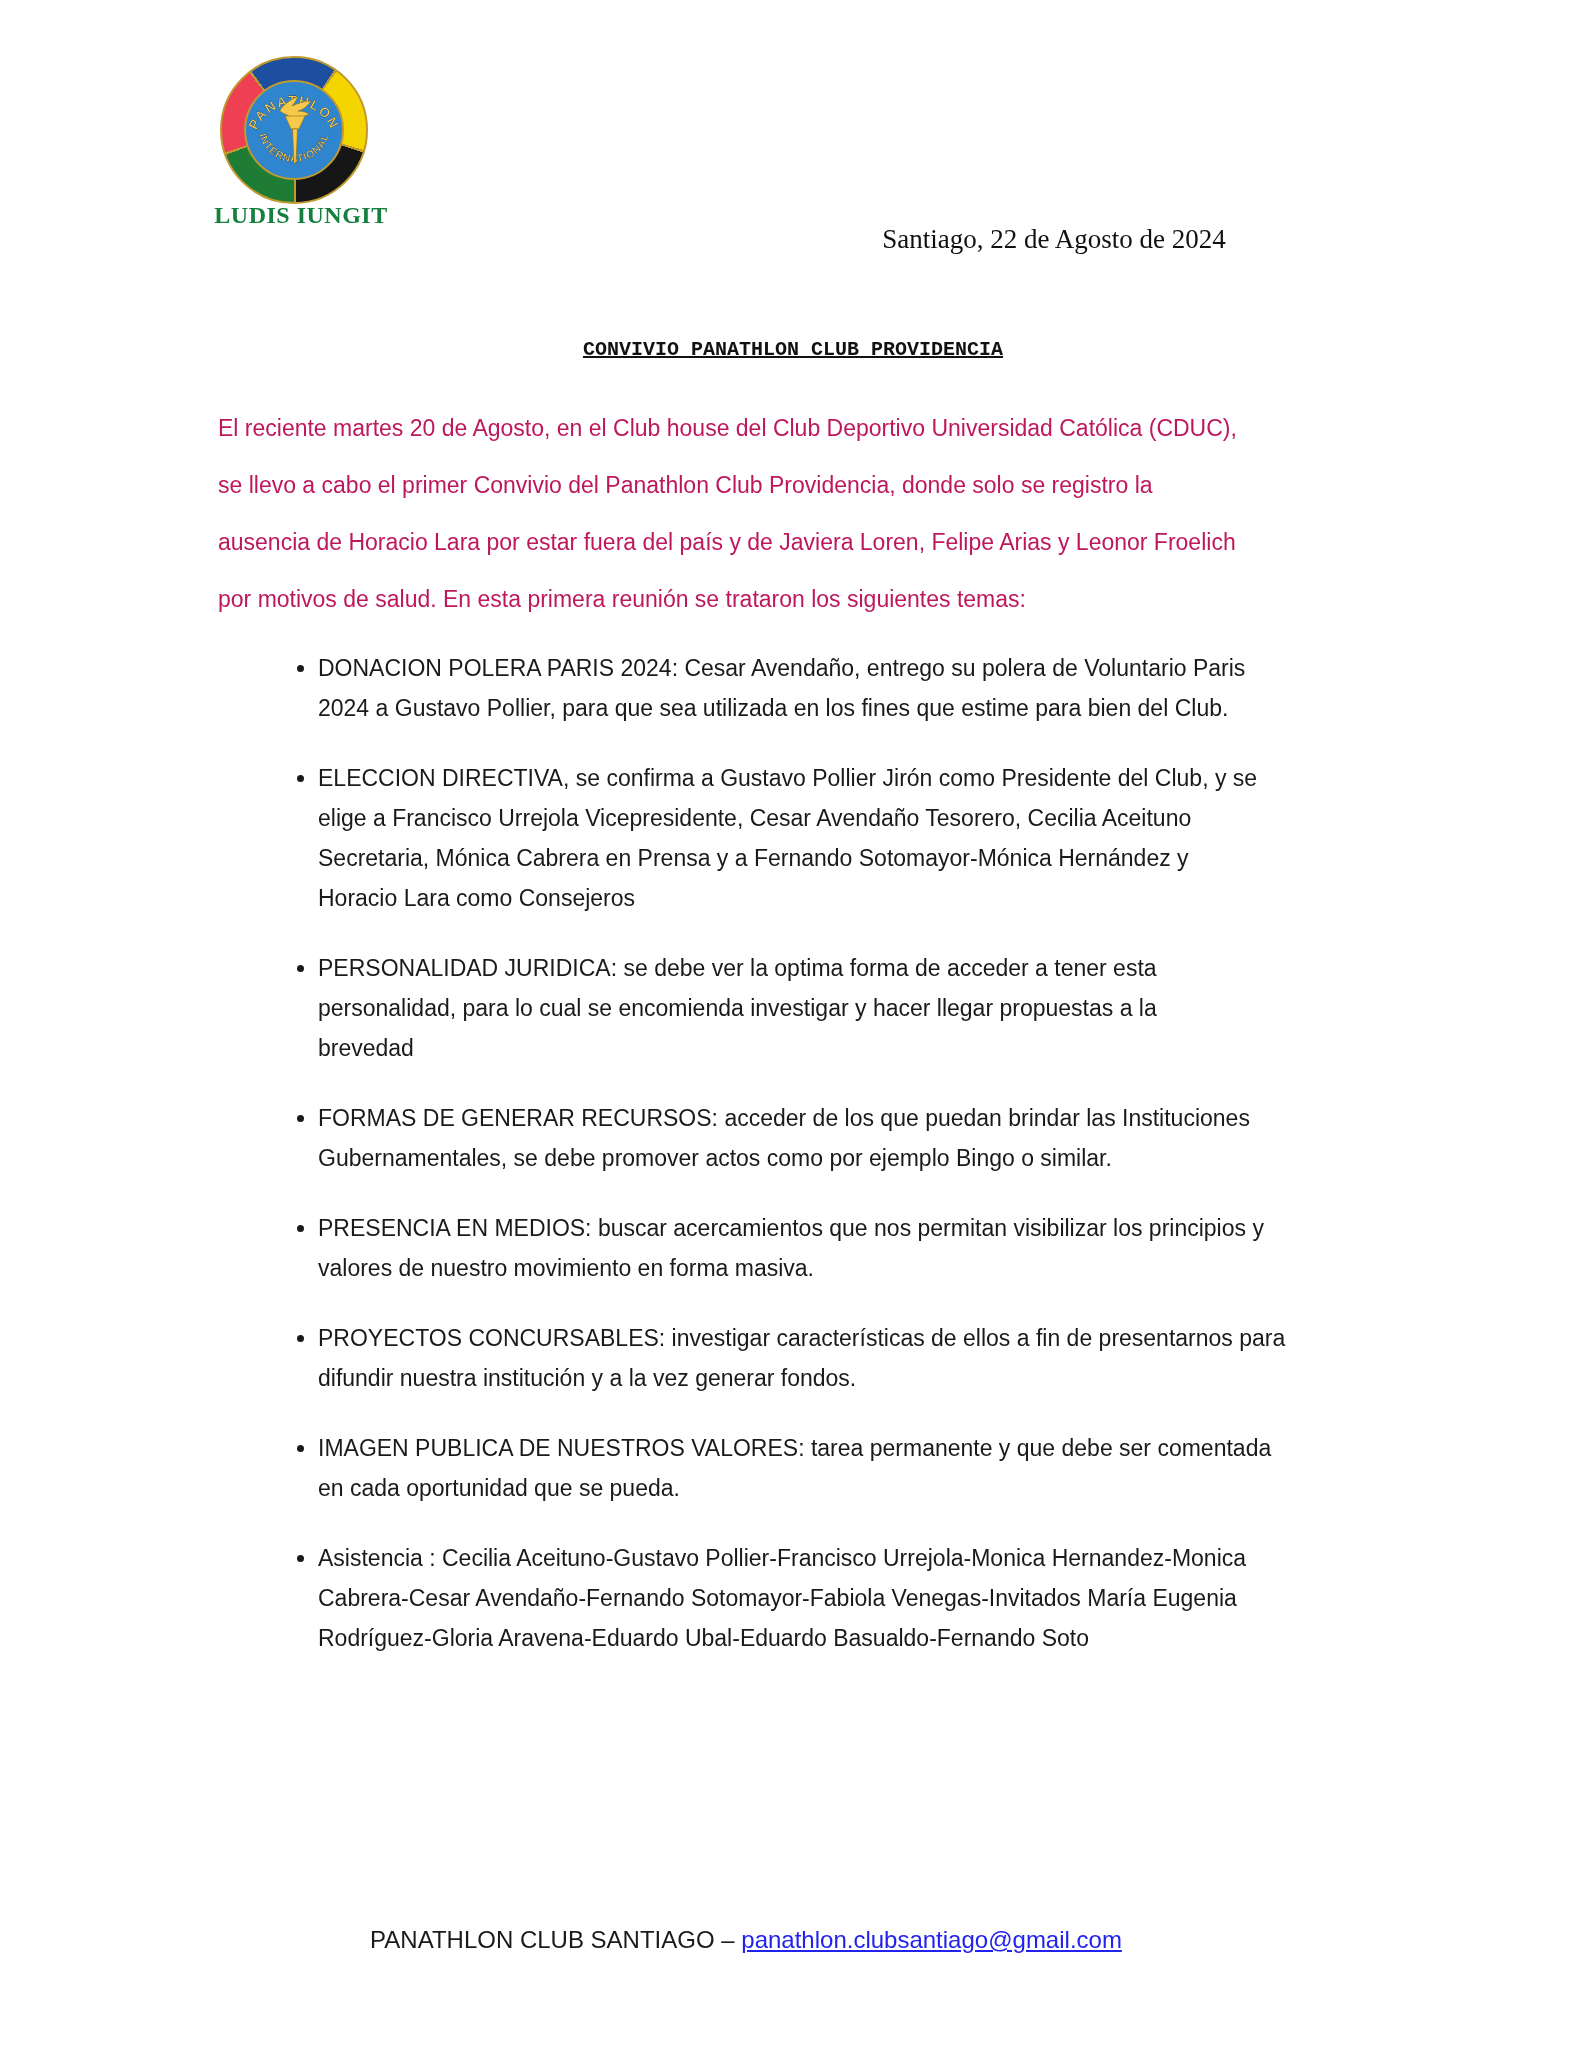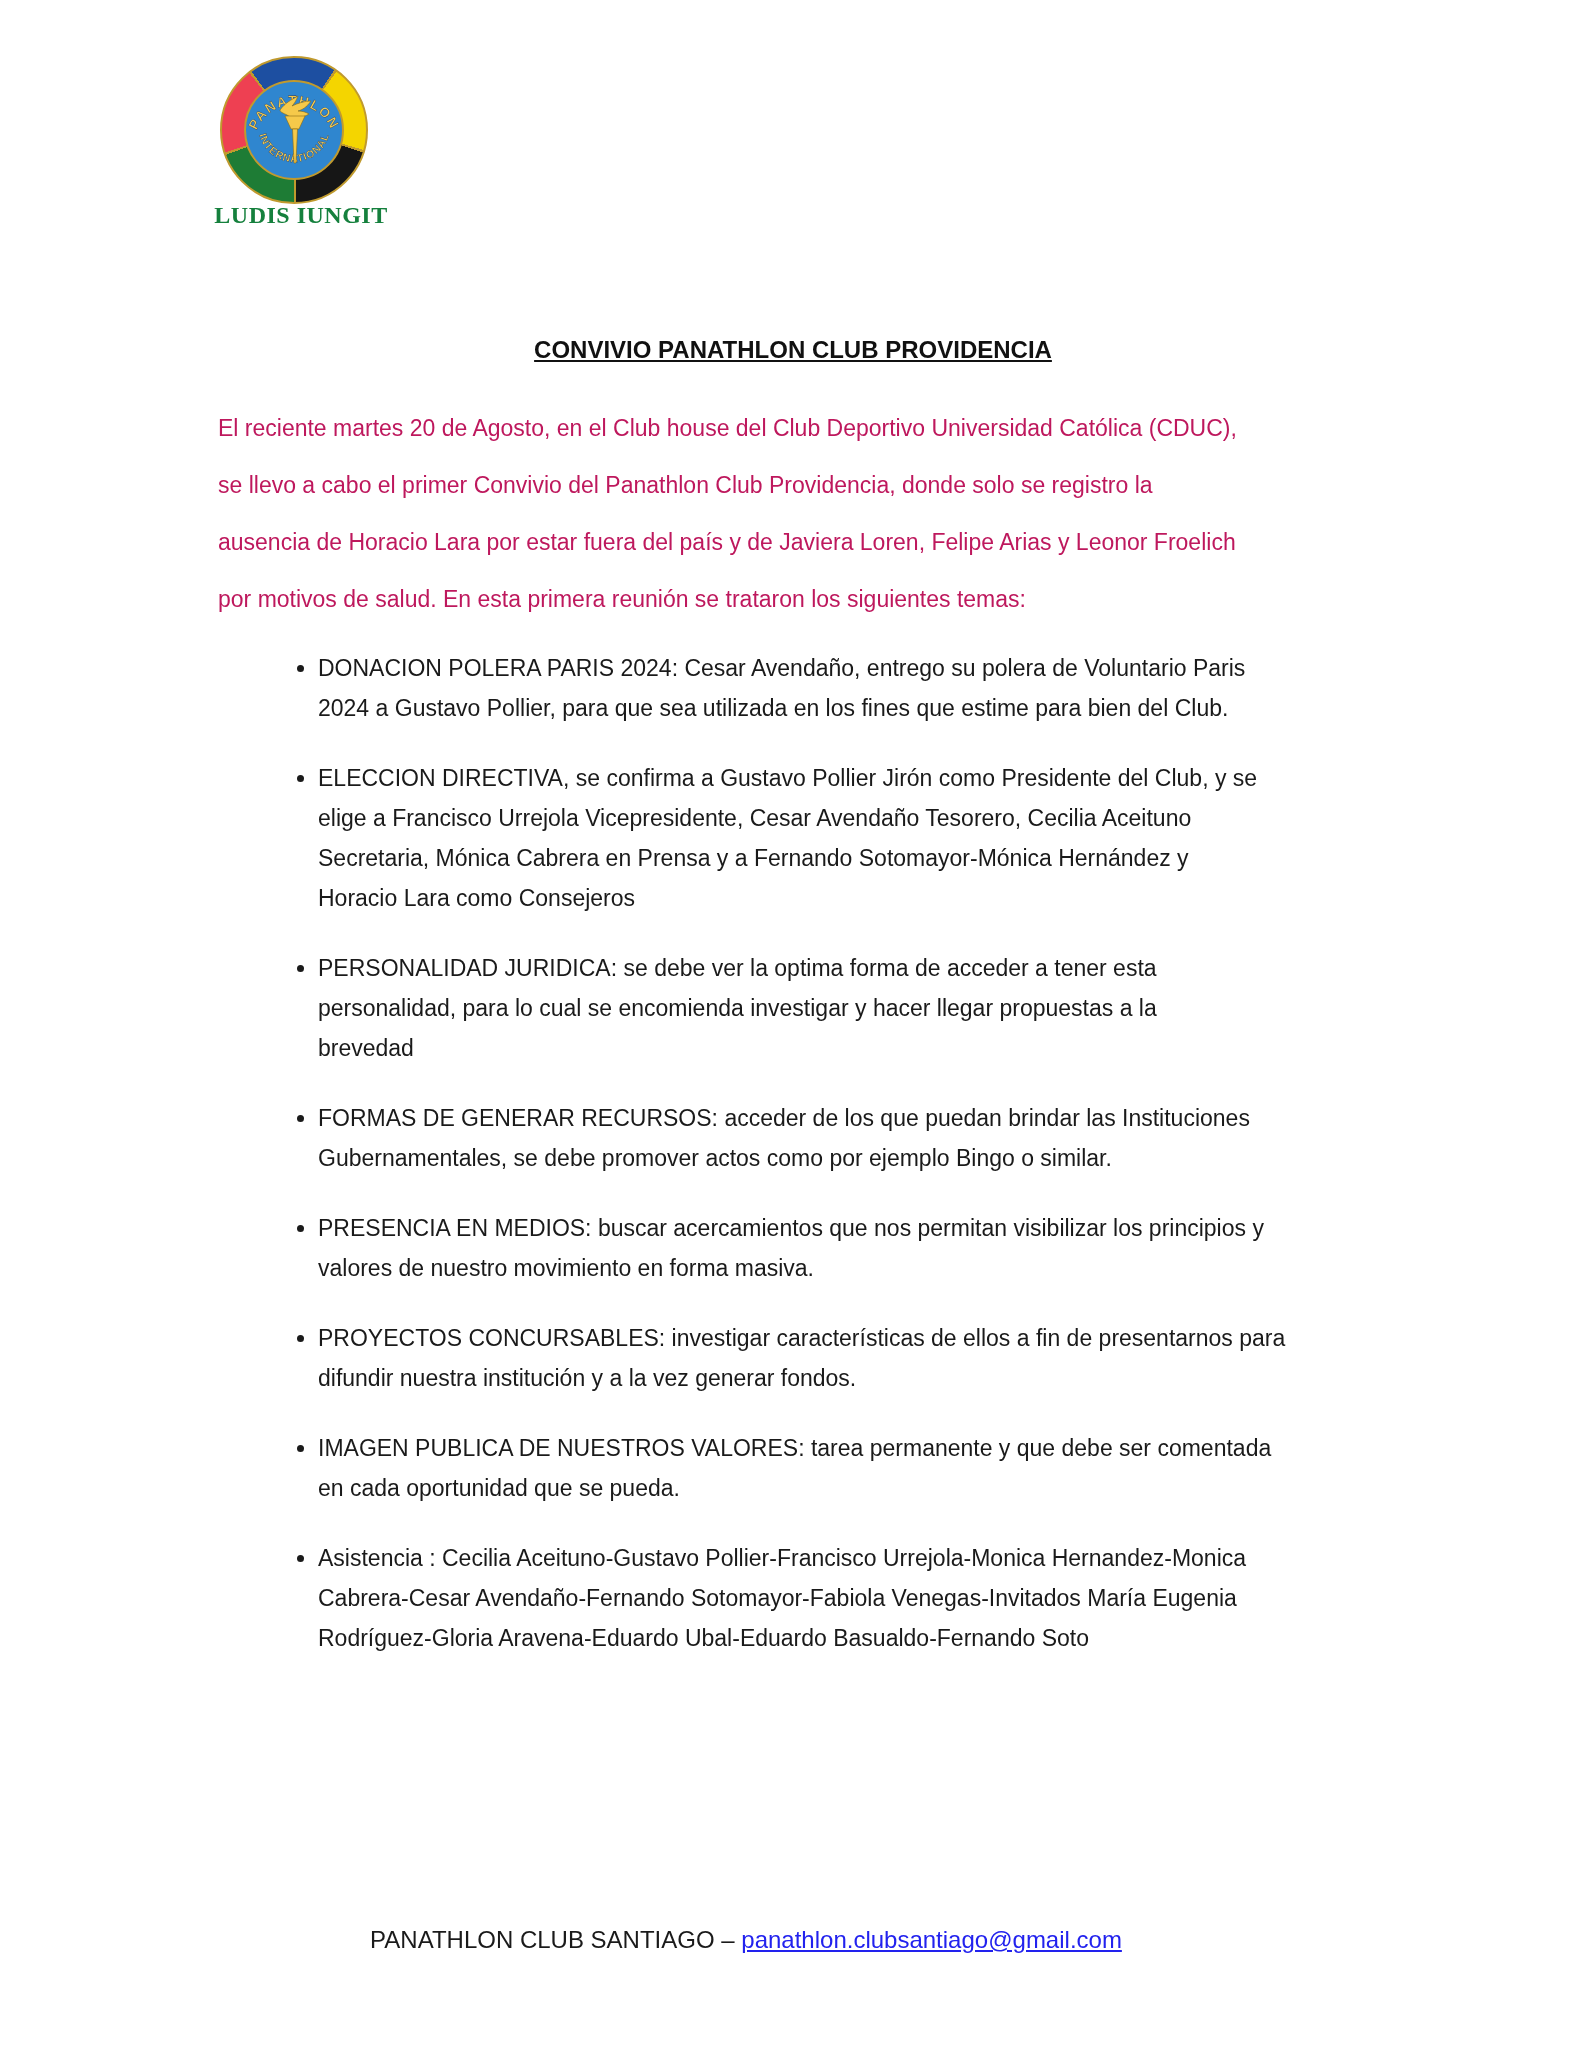--- a/index.html
+++ b/index.html
@@ -55,22 +55,22 @@
     position:absolute;left:834px;top:224px;width:440px;
     text-align:center;
     font-family:"Liberation Serif",serif;font-size:27px;color:#111;
     white-space:pre;
   }
 
   
   .content{position:absolute;left:218px;top:330px;width:1150px;}
   .title{
     margin:0 0 30px 0;text-align:center;
-    font-size:24px;font-weight:bold;text-decoration:underline;
-    line-height:40px;color:#111;
+    font-size:20px;font-weight:bold;text-decoration:underline;
+    line-height:40px;color:#111;font-family:Liberation Mono, monospace;
   }
   .intro{
     margin:0 0 20px 0;font-size:23px;line-height:57px;
     white-space:pre;color:#be185d;
   }
   .topics{margin:0;padding:0 0 0 92px;list-style:disc;}
   .topics li{
     font-size:23px;line-height:40px;margin:0 0 30px 8px;
     white-space:pre;color:#1a1a1a;
   }
@@ -103,20 +103,21 @@
       <text class="arc-text small"><textPath href="#arcBot" startOffset="50%" text-anchor="middle">INTERNATIONAL</textPath></text>
       <g>
         <path class="torch" d="M 60 54 C 65 47 71 44 78 40 C 76 45 74 48 72 50 C 78 47 85 45 91 45 C 87 51 82 54 78 55 C 82 55 86 56 89 58 C 83 62 72 63 67 59 C 63 57 60 56 60 54 Z"></path>
         <path class="torch" d="M 65 60 L 85 60 L 79 73 L 71 73 Z"></path>
         <path class="torch" d="M 72.5 73 L 77.5 73 L 76 107 L 74 107 Z"></path>
       </g>
     </svg>
   </div>
   <div class="motto">LUDIS IUNGIT</div>
 
+  <div class="dateline">Santiago, 22 de Agosto de 2024</div>
 
   <main class="content">
     <h1 class="title">CONVIVIO PANATHLON CLUB PROVIDENCIA</h1>
     <p class="intro">El reciente martes 20 de Agosto, en el Club house del Club Deportivo Universidad Católica (CDUC),
 se llevo a cabo el primer Convivio del Panathlon Club Providencia, donde solo se registro la
 ausencia de Horacio Lara por estar fuera del país y de Javiera Loren, Felipe Arias y Leonor Froelich
 por motivos de salud. En esta primera reunión se trataron los siguientes temas:</p>
     <ul class="topics">
       <li>DONACION POLERA PARIS 2024: Cesar Avendaño, entrego su polera de Voluntario Paris
 2024 a Gustavo Pollier, para que sea utilizada en los fines que estime para bien del Club.</li>

